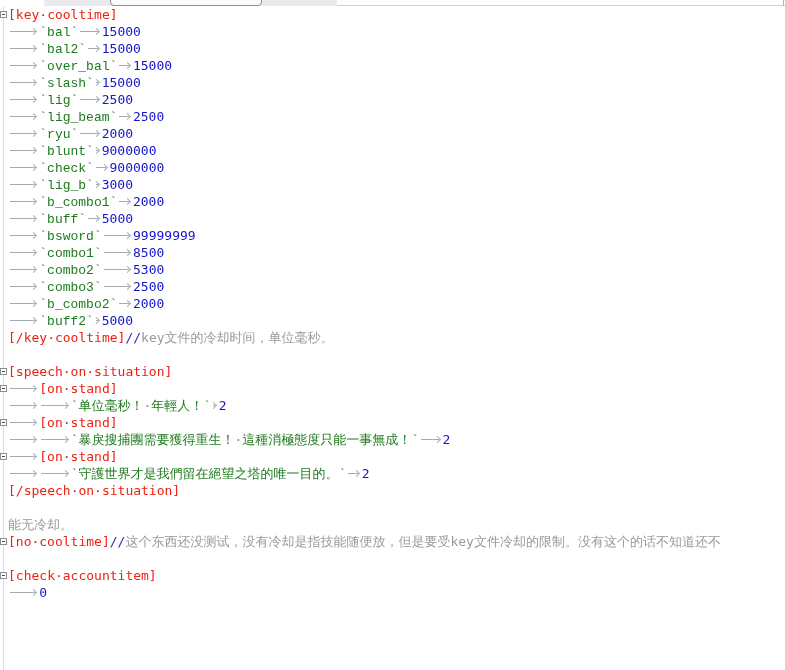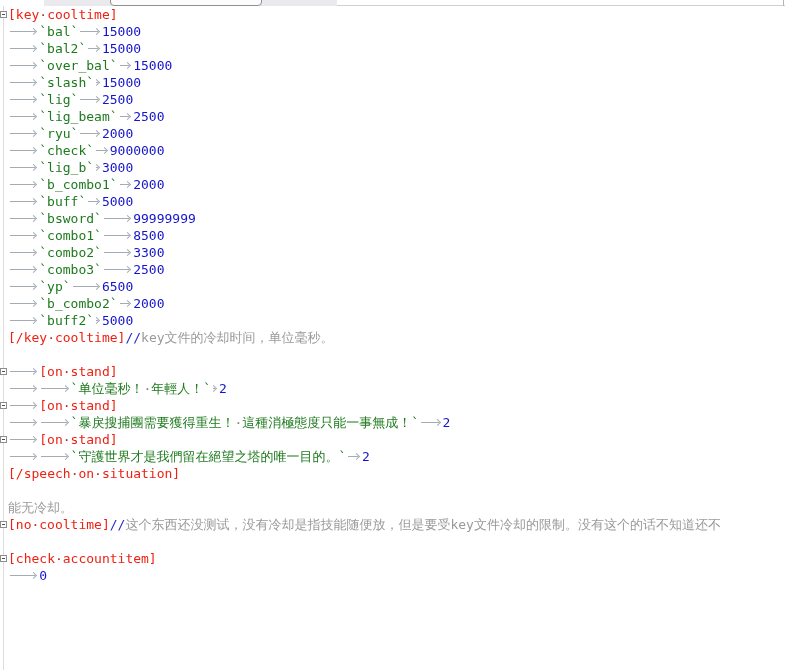--- a/index.html
+++ b/index.html
@@ -14,21 +14,21 @@
   .tb-white { position:absolute; left:337px; right:0; top:0; height:6px; background:#ffffff;
               border-bottom:1px solid #cfcfd4; }
   .tb-tick { position:absolute; right:1px; top:0; width:1px; height:6px; background:#b4b4ba; }
 
   
   .editor { position:relative; width:654px; height:664px; background:#ffffff; }
   .foldline { position:absolute; left:3px; top:0; bottom:0; width:1px; background:#dddddd; }
   .line { position:relative; height:17px; line-height:17px; padding-left:8px; white-space:nowrap; }
 
   .sec   { color:var(--c-sec); }
-  .str   { color:var(--c-str); }
+  .str   { color:var(--c-str);font-family:Liberation Mono, monospace; }
   .num   { color:var(--c-num); }
   .slash { color:var(--c-slash); }
   .cmt   { color:var(--c-cmt); }
 
   .dot  { display:inline-block; width:1ch; text-align:center; }
   .dsec { color:var(--c-dsec); }
   .dstr { color:var(--c-dstr); }
 
   
   .tab { display:inline-block; position:relative; width:calc(var(--w) * 1ch);
@@ -57,33 +57,34 @@
 <div class="editor">
   <div class="foldline"></div>
 <div class="line"><span class="foldbox"></span><span class="sec">[key</span><span class="dot dsec">·</span><span class="sec">cooltime]</span></div>
     <div class="line"><span class="tab" style="--w: 4;"></span><span class="str">`bal`</span><span class="tab" style="--w: 3;"></span><span class="num">15000</span></div>
     <div class="line"><span class="tab" style="--w: 4;"></span><span class="str">`bal2`</span><span class="tab" style="--w: 2;"></span><span class="num">15000</span></div>
     <div class="line"><span class="tab" style="--w: 4;"></span><span class="str">`over_bal`</span><span class="tab" style="--w: 2;"></span><span class="num">15000</span></div>
     <div class="line"><span class="tab" style="--w: 4;"></span><span class="str">`slash`</span><span class="tab" style="--w: 1;"></span><span class="num">15000</span></div>
     <div class="line"><span class="tab" style="--w: 4;"></span><span class="str">`lig`</span><span class="tab" style="--w: 3;"></span><span class="num">2500</span></div>
     <div class="line"><span class="tab" style="--w: 4;"></span><span class="str">`lig_beam`</span><span class="tab" style="--w: 2;"></span><span class="num">2500</span></div>
     <div class="line"><span class="tab" style="--w: 4;"></span><span class="str">`ryu`</span><span class="tab" style="--w: 3;"></span><span class="num">2000</span></div>
+    <div class="line"><span class="tab" style="--w: 4;"></span><span class="str">`blunt`</span><span class="tab" style="--w: 1;"></span><span class="num">9000000</span></div>
     <div class="line"><span class="tab" style="--w: 4;"></span><span class="str">`check`</span><span class="tab" style="--w: 2;"></span><span class="num">9000000</span></div>
     <div class="line"><span class="tab" style="--w: 4;"></span><span class="str">`lig_b`</span><span class="tab" style="--w: 1;"></span><span class="num">3000</span></div>
     <div class="line"><span class="tab" style="--w: 4;"></span><span class="str">`b_combo1`</span><span class="tab" style="--w: 2;"></span><span class="num">2000</span></div>
     <div class="line"><span class="tab" style="--w: 4;"></span><span class="str">`buff`</span><span class="tab" style="--w: 2;"></span><span class="num">5000</span></div>
     <div class="line"><span class="tab" style="--w: 4;"></span><span class="str">`bsword`</span><span class="tab" style="--w: 4;"></span><span class="num">99999999</span></div>
     <div class="line"><span class="tab" style="--w: 4;"></span><span class="str">`combo1`</span><span class="tab" style="--w: 4;"></span><span class="num">8500</span></div>
-    <div class="line"><span class="tab" style="--w: 4;"></span><span class="str">`combo2`</span><span class="tab" style="--w: 4;"></span><span class="num">3300</span></div>
+    <div class="line"><span class="tab" style="--w: 4;"></span><span class="str">`combo2`</span><span class="tab" style="--w: 4;"></span><span class="num">5300</span></div>
     <div class="line"><span class="tab" style="--w: 4;"></span><span class="str">`combo3`</span><span class="tab" style="--w: 4;"></span><span class="num">2500</span></div>
-    <div class="line"><span class="tab" style="--w: 4;"></span><span class="str">`yp`</span><span class="tab" style="--w: 4;"></span><span class="num">6500</span></div>
     <div class="line"><span class="tab" style="--w: 4;"></span><span class="str">`b_combo2`</span><span class="tab" style="--w: 2;"></span><span class="num">2000</span></div>
     <div class="line"><span class="tab" style="--w: 4;"></span><span class="str">`buff2`</span><span class="tab" style="--w: 1;"></span><span class="num">5000</span></div>
     <div class="line"><span class="sec">[/key</span><span class="dot dsec">·</span><span class="sec">cooltime]</span><span class="slash">//</span><span class="cmt">key文件的冷却时间，单位毫秒。</span></div>
     <div class="line"></div>
+    <div class="line"><span class="foldbox"></span><span class="sec">[speech</span><span class="dot dsec">·</span><span class="sec">on</span><span class="dot dsec">·</span><span class="sec">situation]</span></div>
     <div class="line"><span class="foldbox"></span><span class="tab" style="--w: 4;"></span><span class="sec">[on</span><span class="dot dsec">·</span><span class="sec">stand]</span></div>
     <div class="line"><span class="tab" style="--w: 4;"></span><span class="tab" style="--w: 4;"></span><span class="str">`单位毫秒！</span><span class="dot dstr">·</span><span class="str">年輕人！`</span><span class="tab" style="--w: 1;"></span><span class="num">2</span></div>
     <div class="line"><span class="foldbox"></span><span class="tab" style="--w: 4;"></span><span class="sec">[on</span><span class="dot dsec">·</span><span class="sec">stand]</span></div>
     <div class="line"><span class="tab" style="--w: 4;"></span><span class="tab" style="--w: 4;"></span><span class="str">`暴戾搜捕團需要獲得重生！</span><span class="dot dstr">·</span><span class="str">這種消極態度只能一事無成！`</span><span class="tab" style="--w: 3;"></span><span class="num">2</span></div>
     <div class="line"><span class="foldbox"></span><span class="tab" style="--w: 4;"></span><span class="sec">[on</span><span class="dot dsec">·</span><span class="sec">stand]</span></div>
     <div class="line"><span class="tab" style="--w: 4;"></span><span class="tab" style="--w: 4;"></span><span class="str">`守護世界才是我們留在絕望之塔的唯一目的。`</span><span class="tab" style="--w: 2;"></span><span class="num">2</span></div>
     <div class="line"><span class="sec">[/speech</span><span class="dot dsec">·</span><span class="sec">on</span><span class="dot dsec">·</span><span class="sec">situation]</span></div>
     <div class="line"></div>
     <div class="line"><span class="cmt">能无冷却。</span></div>
     <div class="line"><span class="foldbox"></span><span class="sec">[no</span><span class="dot dsec">·</span><span class="sec">cooltime]</span><span class="slash">//</span><span class="cmt">这个东西还没测试，没有冷却是指技能随便放，但是要受key文件冷却的限制。没有这个的话不知道还不</span></div>

